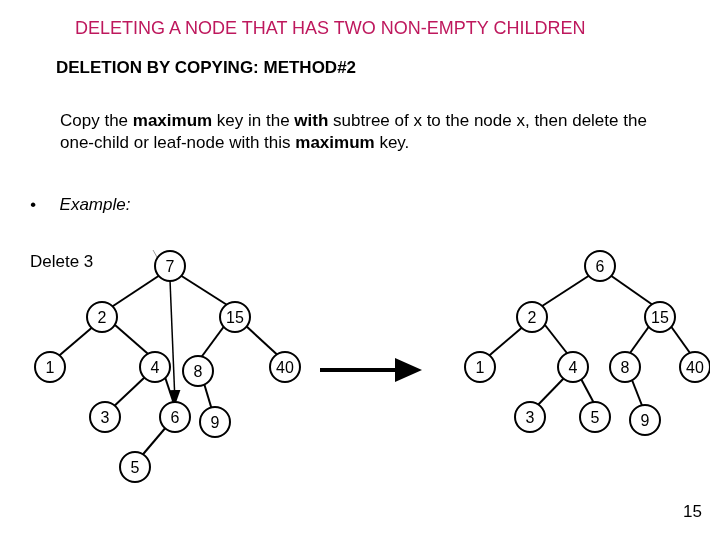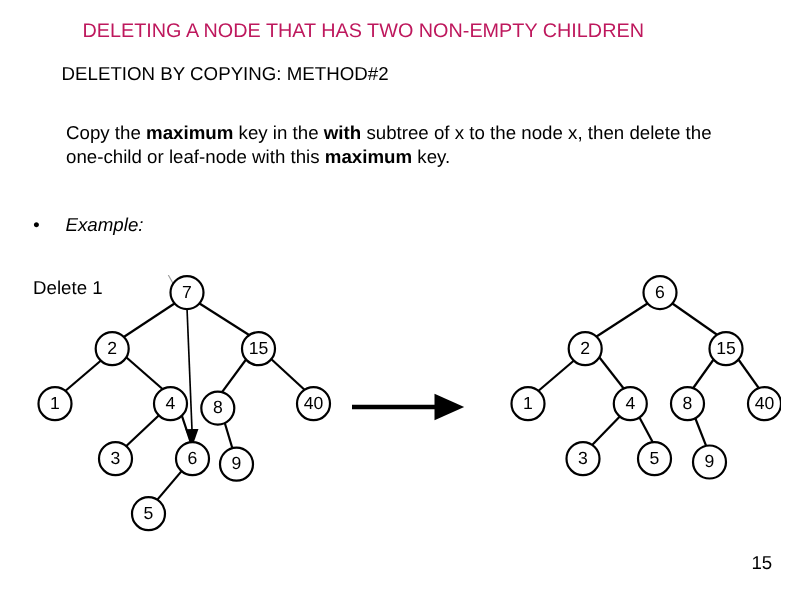--- a/index.html
+++ b/index.html
@@ -12,21 +12,21 @@
     background:#fff;
   }
   .title{
     color:#be185d;
     font-weight:400;
     font-size:18px;
     position:absolute;
     left:75px;top:18px;
   }
   .subtitle{
-    font-weight:normal;
+    font-weight:bold;
     font-size:17px;
     position:absolute;
     left:56px;top:58px;
   }
   .para{
     position:absolute;
     left:60px;top:110px;
     width:600px;
     line-height:1.3;
   }
@@ -58,21 +58,21 @@
 
 <div class="para">
   <span> Copy the </span><b>maximum</b><span> key in the </span><b>with</b><span> subtree of x to the node x, then delete the one-child or leaf-node with this </span><b>maximum</b><span> key.</span>
 </div>
 
 <div class="example">
   <span>•</span>&nbsp;&nbsp;&nbsp;&nbsp;
   <span>Example:</span>
 </div>
 
-<div class="delete7">Delete 1</div>
+<div class="delete7">Delete 3</div>
 
 <svg class="diagram" width="680" height="280">
   <defs>
     <marker id="arrowhead" markerWidth="10" markerHeight="8" refX="8" refY="4" orient="auto">
       <polygon points="0 0, 10 4, 0 8" fill="#000"></polygon>
     </marker>
   </defs>
 
   <g stroke="#000" stroke-width="2">
     <line x1="130" y1="25" x2="77" y2="60"></line>

